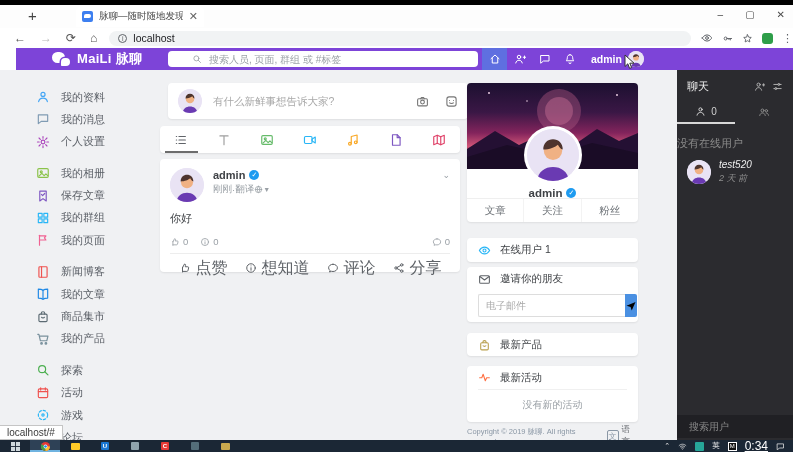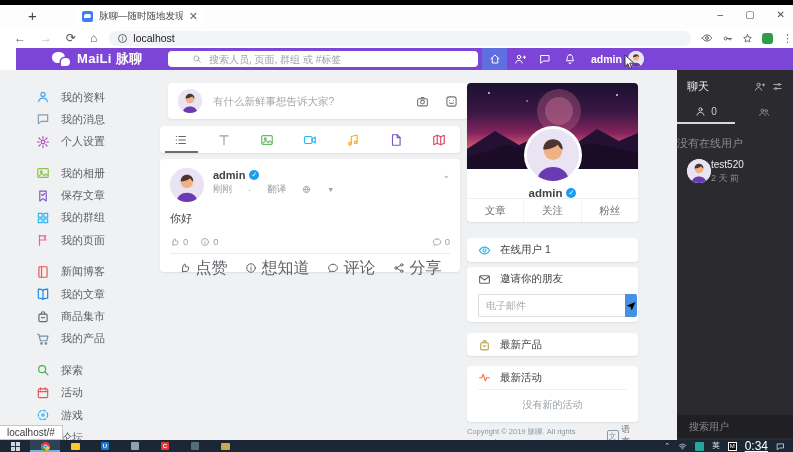--- a/index.html
+++ b/index.html
@@ -66,21 +66,21 @@
   .ctabs{position:absolute;left:160px;top:56px;width:300px;height:27px;display:flex;}
   .ctab{flex:1;display:flex;align-items:center;justify-content:center;position:relative;}
   .ctab.active::after{content:"";position:absolute;left:5px;right:5px;bottom:0;height:2px;background:#6d6d6d;}
 
   .post{position:absolute;left:160px;top:89px;width:300px;height:113px;padding:9px 10px 0;}
   .post-head{display:flex;align-items:flex-start;gap:9px;}
   .post-names{display:flex;flex-direction:column;gap:2px;padding-top:1px;}
   .pname-row{display:flex;align-items:center;gap:4px;}
   .pname{font-size:11px;font-weight:bold;color:#3f4246;}
   .vbadge{width:10px;height:10px;border-radius:50%;background:#1e9bf0;color:#fff;font-size:7px;line-height:10px;text-align:center;flex:none;}
-  .pmeta{display:flex;align-items:center;gap:16px;font-size:9.5px;color:#9aa0a6;text-align:center;}
+  .pmeta{display:flex;align-items:center;gap:0;font-size:9.5px;color:#9aa0a6;text-align:center;}
   .post-caret{margin-left:auto;color:#9aa0a6;font-size:9px;padding-top:2px;}
   .post-body{font-size:11px;color:#3f4246;margin:9px 0 10px;}
   .post-stats{display:flex;align-items:center;gap:12px;font-size:9.5px;color:#9aa0a6;padding-bottom:6px;border-bottom:1px solid #ededed;}
   .stat{display:flex;align-items:center;gap:3px;}
   .stat.right{margin-left:auto;}
   .post-actions{display:flex;align-items:center;justify-content:space-around;height:28px;}
   .paction{display:flex;align-items:center;gap:5px;font-size:16px;color:#5f6368;cursor:pointer;}
 
   
   .profilecard{position:absolute;left:467px;top:13px;width:171px;height:139px;overflow:hidden;}
@@ -110,21 +110,21 @@
   
   .chatpanel{position:absolute;left:677px;top:70px;width:116px;height:370px;background:#2b2b2f;color:#cfcfcf;}
   .chat-head{display:flex;align-items:center;padding:9px 10px 4px;}
   .chat-title{font-size:11px;color:#efefef;}
   .chat-hicons{margin-left:auto;display:flex;gap:7px;color:#b9b9b9;}
   .chat-tabs{display:flex;height:24px;margin-top:2px;}
   .chat-tab{flex:1;display:flex;align-items:center;justify-content:center;gap:5px;font-size:10px;color:#cfcfcf;}
   .chat-tab.active{border-bottom:2px solid #d8d8d8;}
   .chat-tab.inactive{color:#8a8a8a;}
   .chat-empty{text-align:left;font-size:11px;color:#8a8a8a;margin-top:12px;}
-  .chat-user{display:flex;align-items:flex-start;padding:8px 10px;cursor:pointer;}
+  .chat-user{display:flex;align-items:center;gap:8px;padding:8px 10px;cursor:pointer;font-style:italic;}
   .cu-name{font-size:10px;color:#ededed;}
   .cu-time{font-size:9px;color:#8f8f8f;margin-top:2px;}
   .chat-search{position:absolute;left:0;bottom:2px;width:100%;height:23px;background:#202024;display:flex;align-items:center;padding:0 10px;}
   .chat-search input{background:transparent;border:none;outline:none;font-size:10px;color:#bbb;width:100%;}
   .chat-search input::placeholder{color:#8a8a8a;}
 
   
   .status-tip{position:absolute;left:0;top:425px;height:15px;background:#fff;border:1px solid #c5c5c5;border-left:none;display:flex;align-items:center;padding:0 7px;font-size:10px;color:#3c3c3c;z-index:40;}
 
   

